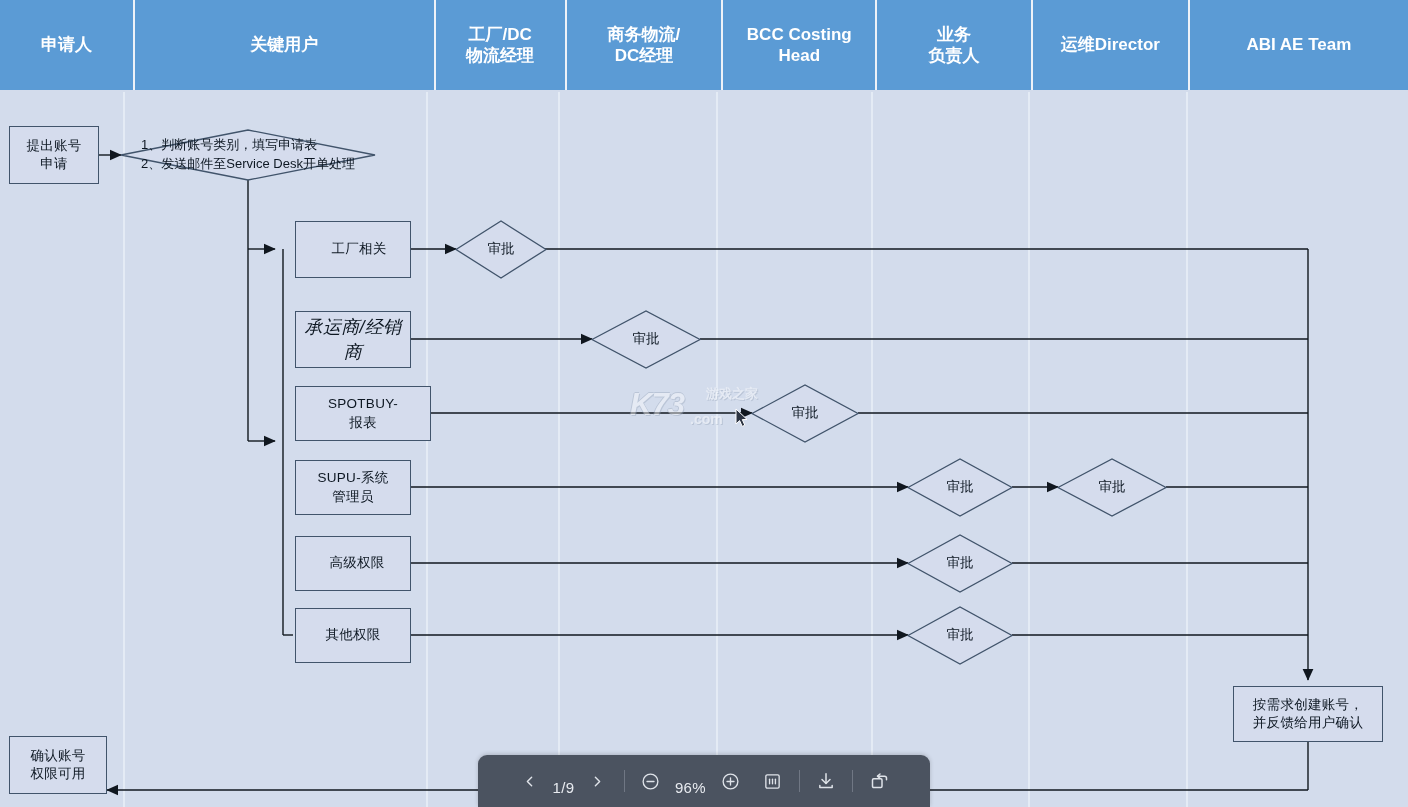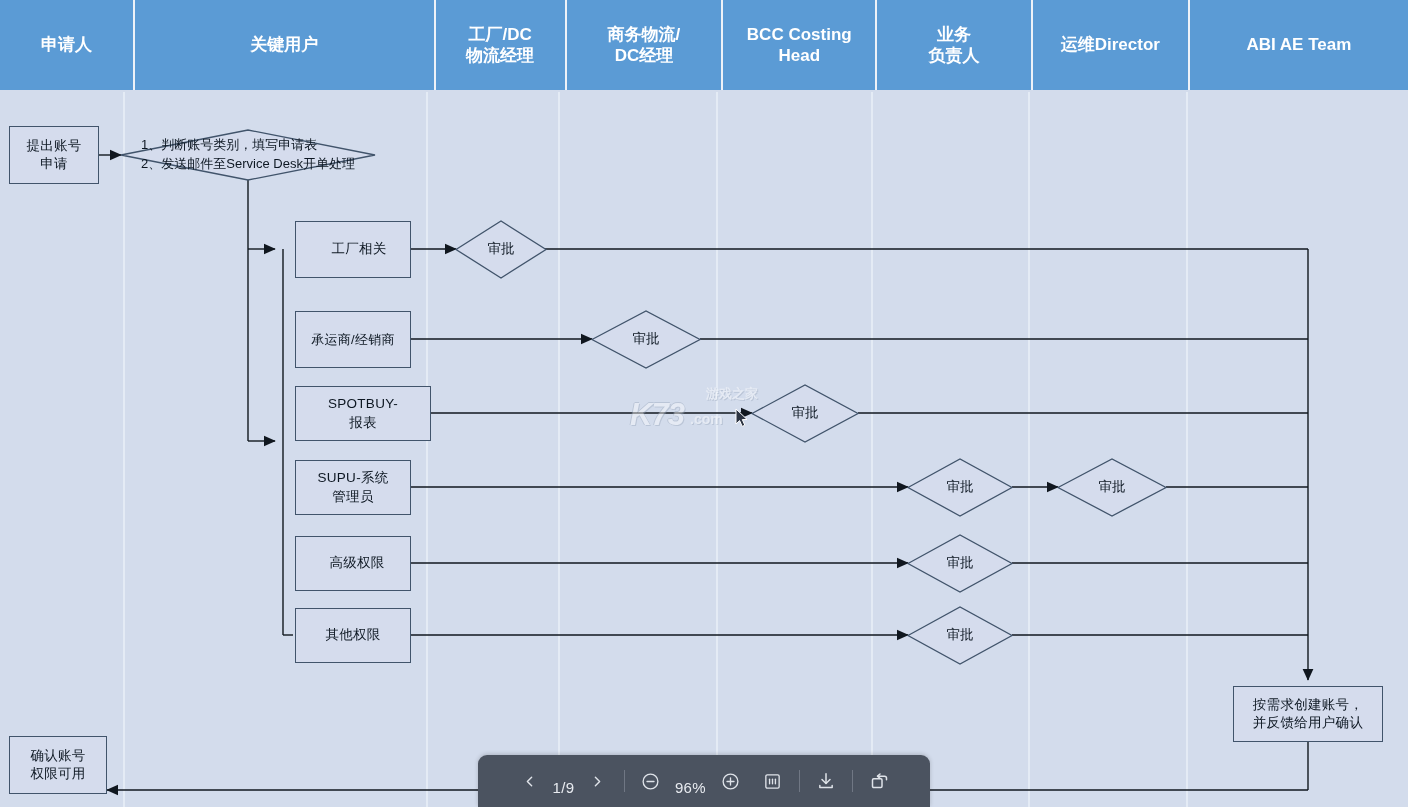--- a/index.html
+++ b/index.html
@@ -68,21 +68,21 @@
     display: flex;
     align-items: center;
     justify-content: center;
     text-align: center;
     color: #0d1722;
     font-size: 13.5px;
     line-height: 1.35;
     white-space: pre-line;
     letter-spacing: .3px;
   }
-  .node.small { font-size: 13px; }
+  .node.small { font-size: 18px; font-style: italic; }
 
   .diamond-wrap {
     position: absolute;
     display: flex;
     align-items: center;
     justify-content: center;
   }
   .diamond-wrap svg {
     position: absolute;
     left: 0; top: 0;
@@ -120,21 +120,21 @@
     left: 630px;
     top: 385px;
     width: 140px;
     height: 46px;
     opacity: .42;
     pointer-events: none;
     user-select: none;
   }
   .wm-k73 {
     position: absolute;
-    left: 0; top: 12px;
+    left: 0; top: 2px;
     font-size: 31px;
     font-weight: bold;
     font-style: italic;
     color: #ffffff;
     text-shadow: 1px 1px 0 #9aa7bb, -1px 0 0 #9aa7bb, 0 -1px 0 #9aa7bb;
     letter-spacing: -1px;
   }
   .wm-cn {
     position: absolute;
     left: 76px; top: 0px;

